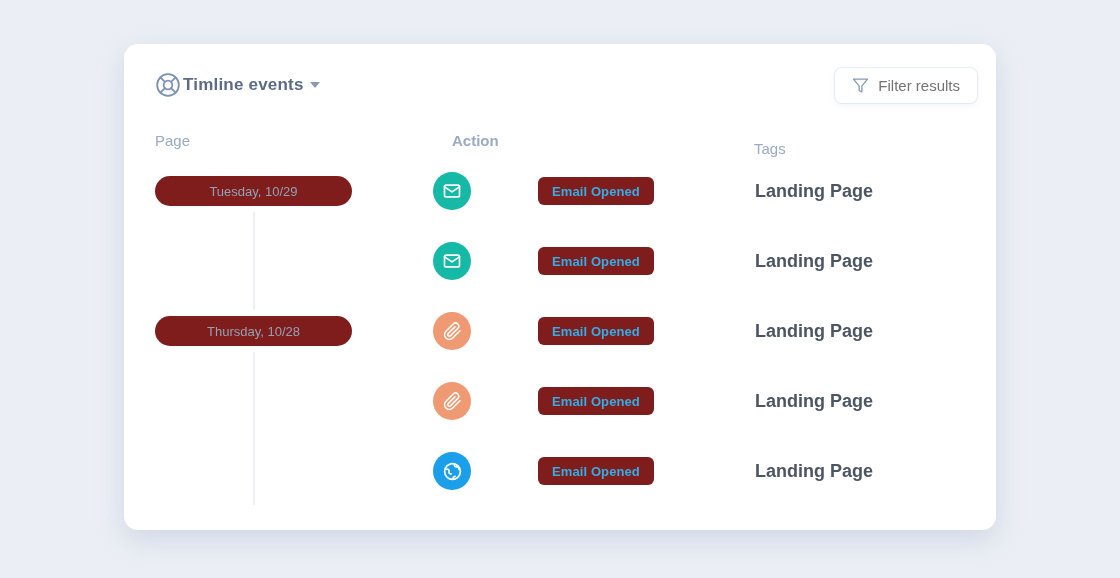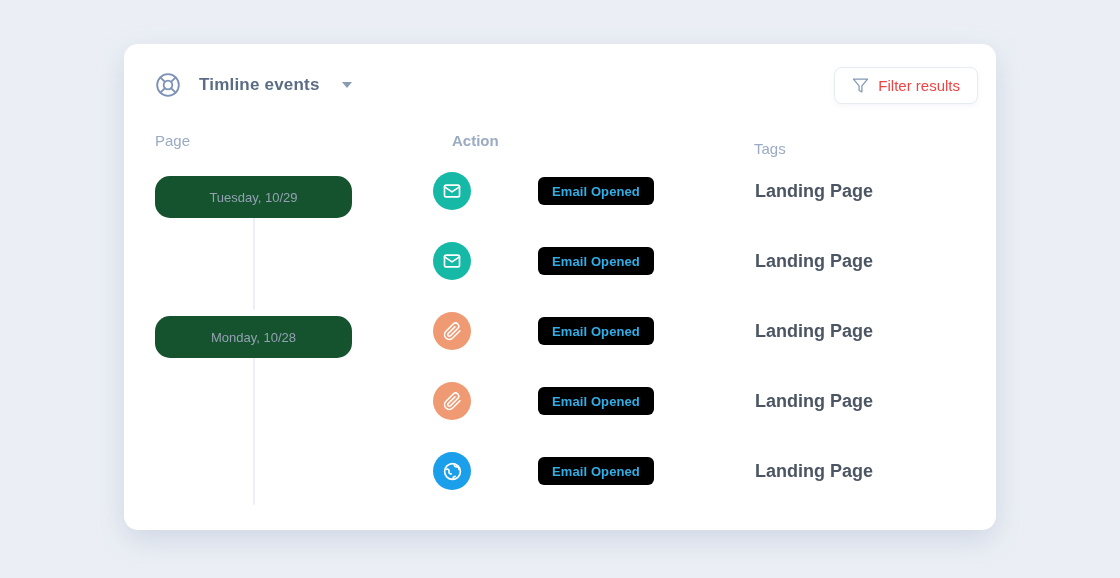--- a/index.html
+++ b/index.html
@@ -10,56 +10,56 @@
     position:relative;
     overflow:hidden;
   }
   .card {
     position:absolute; left:124px; top:44px; width:872px; height:486px;
     background:#ffffff; border-radius:14px;
     box-shadow:0 10px 28px rgba(140,155,185,0.28);
   }
   
   .card-header { position:absolute; left:31px; top:21px; right:18px; height:40px; display:flex; align-items:center; }
-  .title-group { display:flex; align-items:center; gap:18px; cursor:pointer; }
+  .title-group { display:flex; align-items:center; gap:2px; cursor:pointer; }
   .title-icon { width:26px; height:26px; display:flex; align-items:center; justify-content:center; }
   .card-title { font-size:17px; font-weight:700; color:#5c6c86; letter-spacing:0.2px; }
   .caret { width:0; height:0; border-left:5px solid transparent; border-right:5px solid transparent; border-top:6px solid #8a9ab1; margin-left:4px; }
   .filter-btn {
     margin-left:auto; height:37px; padding:0 17px;
     display:flex; align-items:center; gap:9px;
     background:#ffffff; border:1px solid #e7ebf2; border-radius:8px;
     box-shadow:0 2px 5px rgba(160,175,200,0.12);
-    font-size:15px; color:#ef4444; font-weight:400; cursor:pointer;
+    font-size:15px; color:#737373; font-weight:400; cursor:pointer;
     font-family:"Liberation Sans", sans-serif;
   }
   
   .col-head { position:absolute; top:88px; font-size:15px; color:#9aabc3; font-weight:400; }
   .col-date { left:31px; }
   .col-action { left:328px;font-weight:bold; }
   .col-tags { left:630px;margin-top:8px; }
   
   .rows { position:absolute; left:0; top:112px; width:100%; height:364px; }
   .timeline-seg { position:absolute; left:129px; width:2px; background:#eceff4; border-radius:1px; }
   .seg-1 { top:56px; height:98px; }
   .seg-2 { top:196px; height:153px; }
   .row { position:relative; height:70px; }
   .date-pill {
-    position:absolute; left:31px; top:20px; width:197px; height:42px;
-    background:#14532d; border-radius:15px;
+    position:absolute; left:31px; top:20px; width:197px; height:30px;
+    background:#7f1d1d; border-radius:15px;
     display:flex; align-items:center; justify-content:center;
     font-size:13px; color:#94a1b3;
   }
   .action-circle {
     position:absolute; left:309px; top:16px; width:38px; height:38px;
     border-radius:50%; display:flex; align-items:center; justify-content:center;
   }
   .badge {
     position:absolute; left:414px; top:21px; height:28px; padding:0 14px;
-    background:#000000; border-radius:6px;
+    background:#7f1d1d; border-radius:6px;
     display:flex; align-items:center;
     font-size:13px; font-weight:700; color:#33ade6; letter-spacing:0.1px;
   }
   .tag {
     position:absolute; left:631px; top:50%; transform:translateY(-50%);
     font-size:18px; font-weight:700; color:#4b5563;
   }
   svg { display:block; }
 </style>
 </head>
@@ -117,21 +117,21 @@
         <svg width="20" height="20" viewBox="0 0 24 24" fill="none" stroke="#ffffff" stroke-width="2" stroke-linecap="round" stroke-linejoin="round">
           <rect x="3" y="5" width="18" height="14" rx="2"></rect>
             <polyline points="3 7 12 13 21 7"></polyline>
         </svg>
       </div>
       <div class="badge">Email Opened</div>
       <div class="tag">Landing Page</div>
     </div>
 
     <div class="row">
-      <div class="date-pill">Monday, 10/28</div>
+      <div class="date-pill">Thursday, 10/28</div>
       <div class="action-circle" style="background-color: rgb(240, 154, 115);">
         <svg width="19" height="19" viewBox="0 0 24 24" fill="none" stroke="#ffffff" stroke-width="2" stroke-linecap="round" stroke-linejoin="round">
           <path d="M21.44 11.05l-9.19 9.19a6 6 0 0 1-8.49-8.49l9.19-9.19a4 4 0 0 1 5.66 5.66l-9.2 9.19a2 2 0 0 1-2.83-2.83l8.49-8.48"></path>
         </svg>
       </div>
       <div class="badge">Email Opened</div>
       <div class="tag">Landing Page</div>
     </div>
 
     <div class="row">

